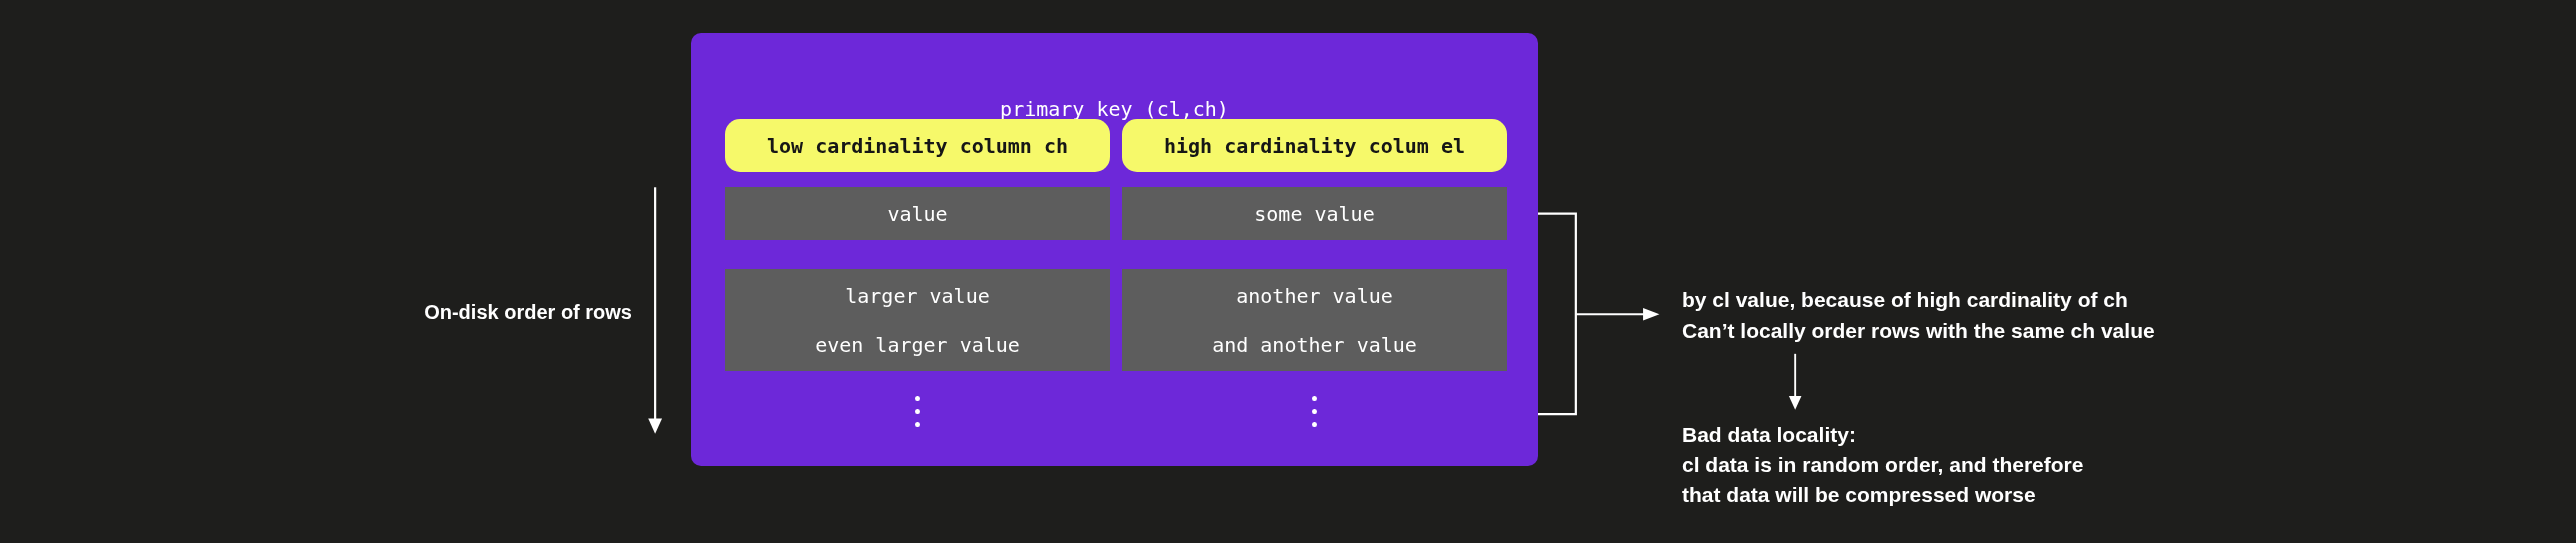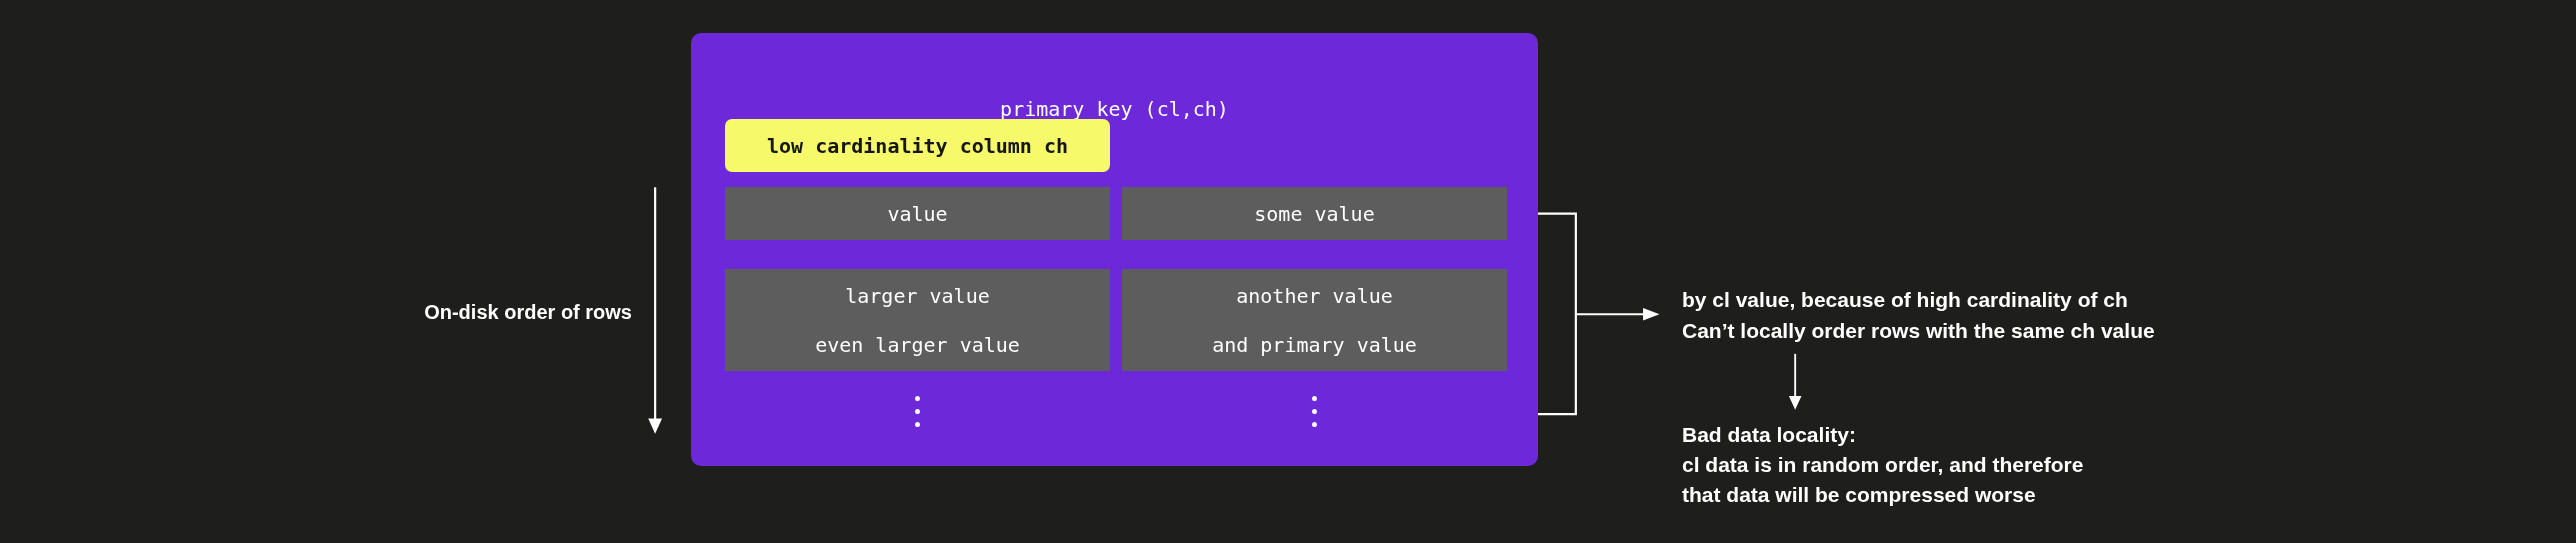--- a/index.html
+++ b/index.html
@@ -42,21 +42,21 @@
     font-family: "DejaVu Sans Mono", "Liberation Mono", monospace;
     font-size: 20px;
     box-sizing: border-box;
   }
   .col1 { left: 34px; }
   .col2 { left: 431px; }
   .hdr {
     background: #f6f96a;
     color: #161616;
     font-weight: 700;
-    border-radius: 7px;
+    border-radius: 15px;
     top: 86px;
   }
   .rowbox {
     background: #5d5d5d;
     color: #ffffff;
   }
   .r1 { top: 154px; }
   .r2 { top: 220px; margin-top: 16px; }
   .r3 { top: 285px; }
   .vdots {
@@ -116,29 +116,30 @@
       <polygon points="2856,652 2846,630 2866,630" fill="#ffffff"></polygon>
     </g>
   </svg>
 
   <div class="left-label">On-disk order of rows</div>
 
   <div class="panel">
     <div class="panel-title">primary key (cl,ch)</div>
 
     <div class="cellbox hdr col1">low cardinality column ch</div>
+    <div class="cellbox hdr col2">high cardinality colum el</div>
 
     <div class="cellbox rowbox col1 r1">value</div>
     <div class="cellbox rowbox col2 r1">some value</div>
 
     <div class="cellbox rowbox col1 r2">larger value</div>
     <div class="cellbox rowbox col1 r3">even larger value</div>
 
     <div class="cellbox rowbox col2 r2">another value</div>
-    <div class="cellbox rowbox col2 r3">and primary value</div>
+    <div class="cellbox rowbox col2 r3">and another value</div>
 
     <div class="vdots d1">
         <i></i>
         <i></i>
         <i></i>
       </div>
     <div class="vdots d2">
         <i></i>
         <i></i>
         <i></i>

